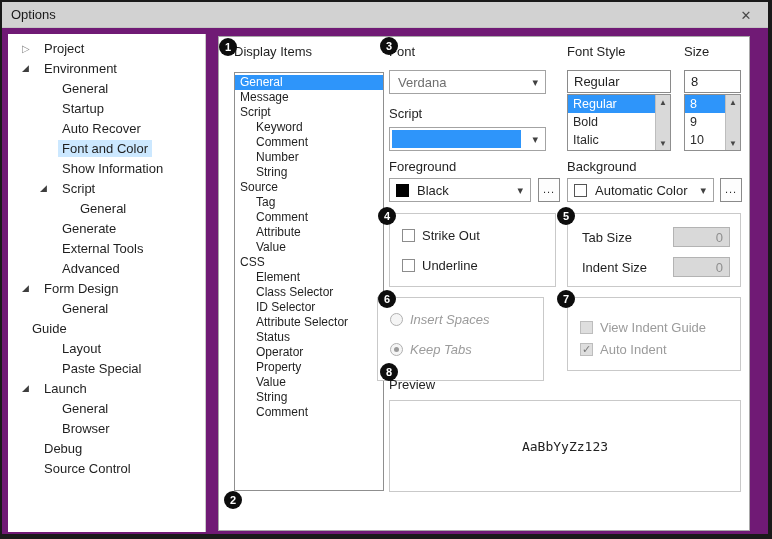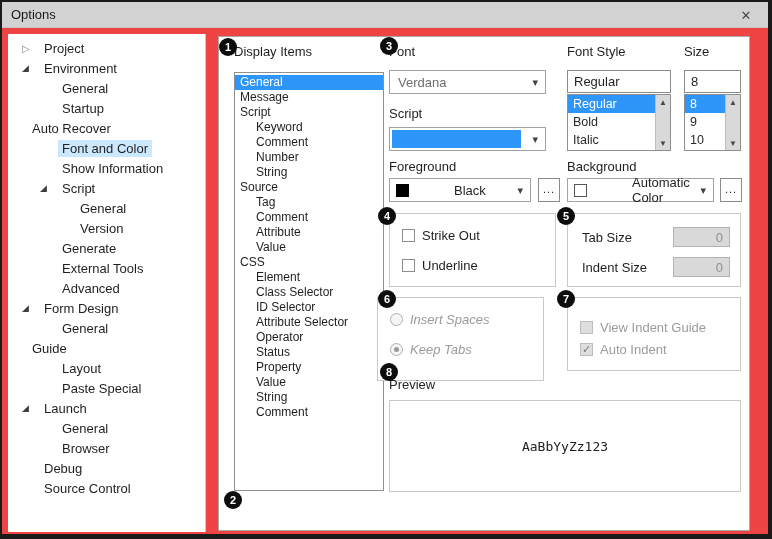--- a/index.html
+++ b/index.html
@@ -1,21 +1,21 @@
 <!DOCTYPE html>
 <html><head>
 <meta charset="utf-8">
 <style>
   * { box-sizing: border-box; margin: 0; padding: 0; }
   html,body { width:772px; height:539px; }
   body { font-family:"Liberation Sans", sans-serif; background:#fff; }
 
   .window {
     position:relative; width:772px; height:539px;
-    background:#ef4444;
+    background:#701a75;
     border:2px solid #1a1a1a; border-right-width:4px; border-bottom-width:5px;
     overflow:hidden;
   }
   .titlebar {
     position:absolute; left:0; top:0; right:0; height:26px;
     background:#d2d2d2; display:flex; align-items:center;
     border-bottom:1px solid #c4c4c4;
   }
   .titlebar .title { font-size:13px; color:#1a1a1a; padding-left:9px; }
   .titlebar .close {
@@ -60,21 +60,21 @@
   .combo {
     position:absolute; height:24px; border:1px solid #a3a3a3; background:#fff;
     display:flex; align-items:center; font-size:13px; color:#1f1f1f;
   }
   .combo .caret { position:absolute; right:7px; color:#404040; font-size:11px; }
   .combo .ctext { padding-left:8px; }
   .combo .ctext.muted { color:#6e6e6e; }
   .combo .swatch { width:13px; height:13px; margin-left:6px; flex:0 0 auto; }
   .combo .swatch.black { background:#000; }
   .combo .swatch.white { background:#fff; border:1px solid #555; }
-  .combo .swlabel { padding-left:8px;margin-left:37px; }
+  .combo .swlabel { padding-left:8px; }
   .combo .bluefill { position:absolute; left:2px; top:2px; bottom:2px; right:24px; background:#2e95fa; }
 
   .txt {
     position:absolute; height:23px; border:1px solid #8a8a8a; background:#fff;
     font-family:"Liberation Sans", sans-serif; font-size:13px; color:#1f1f1f; padding-left:6px; outline:none;
   }
   .txt.gray { background:#d9d9d9; border-color:#b3b3b3; color:#8f8f8f; text-align:right; padding-right:6px; }
 
   .optlist {
     position:absolute; width:104px; height:57px; border:1px solid #8f8f8f; background:#fff;
@@ -142,43 +142,39 @@
         <span class="tlabel">Environment</span>
       </div>
       <div class="trow" style="padding-left: 30px;">
         <span class="arrow"></span>
         <span class="tlabel">General</span>
       </div>
       <div class="trow" style="padding-left: 30px;">
         <span class="arrow"></span>
         <span class="tlabel">Startup</span>
       </div>
-      <div class="trow" style="">
+      <div class="trow" style="padding-left: 30px;">
         <span class="arrow"></span>
         <span class="tlabel">Auto Recover</span>
       </div>
       <div class="trow sel" style="padding-left: 30px;">
         <span class="arrow"></span>
         <span class="tlabel">Font and Color</span>
       </div>
       <div class="trow" style="padding-left: 30px;">
         <span class="arrow"></span>
         <span class="tlabel">Show Information</span>
       </div>
       <div class="trow" style="padding-left: 30px;">
         <span class="arrow">◢</span>
         <span class="tlabel">Script</span>
       </div>
       <div class="trow" style="padding-left: 48px;">
         <span class="arrow"></span>
         <span class="tlabel">General</span>
-      </div>
-      <div class="trow" style="padding-left: 48px;">
-        <span class="arrow"></span>
-        <span class="tlabel">Version</span>
       </div>
       <div class="trow" style="padding-left: 30px;">
         <span class="arrow"></span>
         <span class="tlabel">Generate</span>
       </div>
       <div class="trow" style="padding-left: 30px;">
         <span class="arrow"></span>
         <span class="tlabel">External Tools</span>
       </div>
       <div class="trow" style="padding-left: 30px;">
@@ -241,22 +237,22 @@
         <div class="lrow">Source</div>
         <div class="lrow lvl1">Tag</div>
         <div class="lrow lvl1">Comment</div>
         <div class="lrow lvl1">Attribute</div>
         <div class="lrow lvl1">Value</div>
         <div class="lrow">CSS</div>
         <div class="lrow lvl1">Element</div>
         <div class="lrow lvl1">Class Selector</div>
         <div class="lrow lvl1">ID Selector</div>
         <div class="lrow lvl1">Attribute Selector</div>
+        <div class="lrow lvl1">Status</div>
         <div class="lrow lvl1">Operator</div>
-        <div class="lrow lvl1">Status</div>
         <div class="lrow lvl1">Property</div>
         <div class="lrow lvl1">Value</div>
         <div class="lrow lvl1">String</div>
         <div class="lrow lvl1">Comment</div>
       </div>
 
     <span class="lbl" style="left:170px; top:7px;">Font</span>
     <div class="combo" style="left:170px; top:33px; width:157px;">
       <span class="ctext muted">Verdana</span>
       <span class="caret">▾</span>

